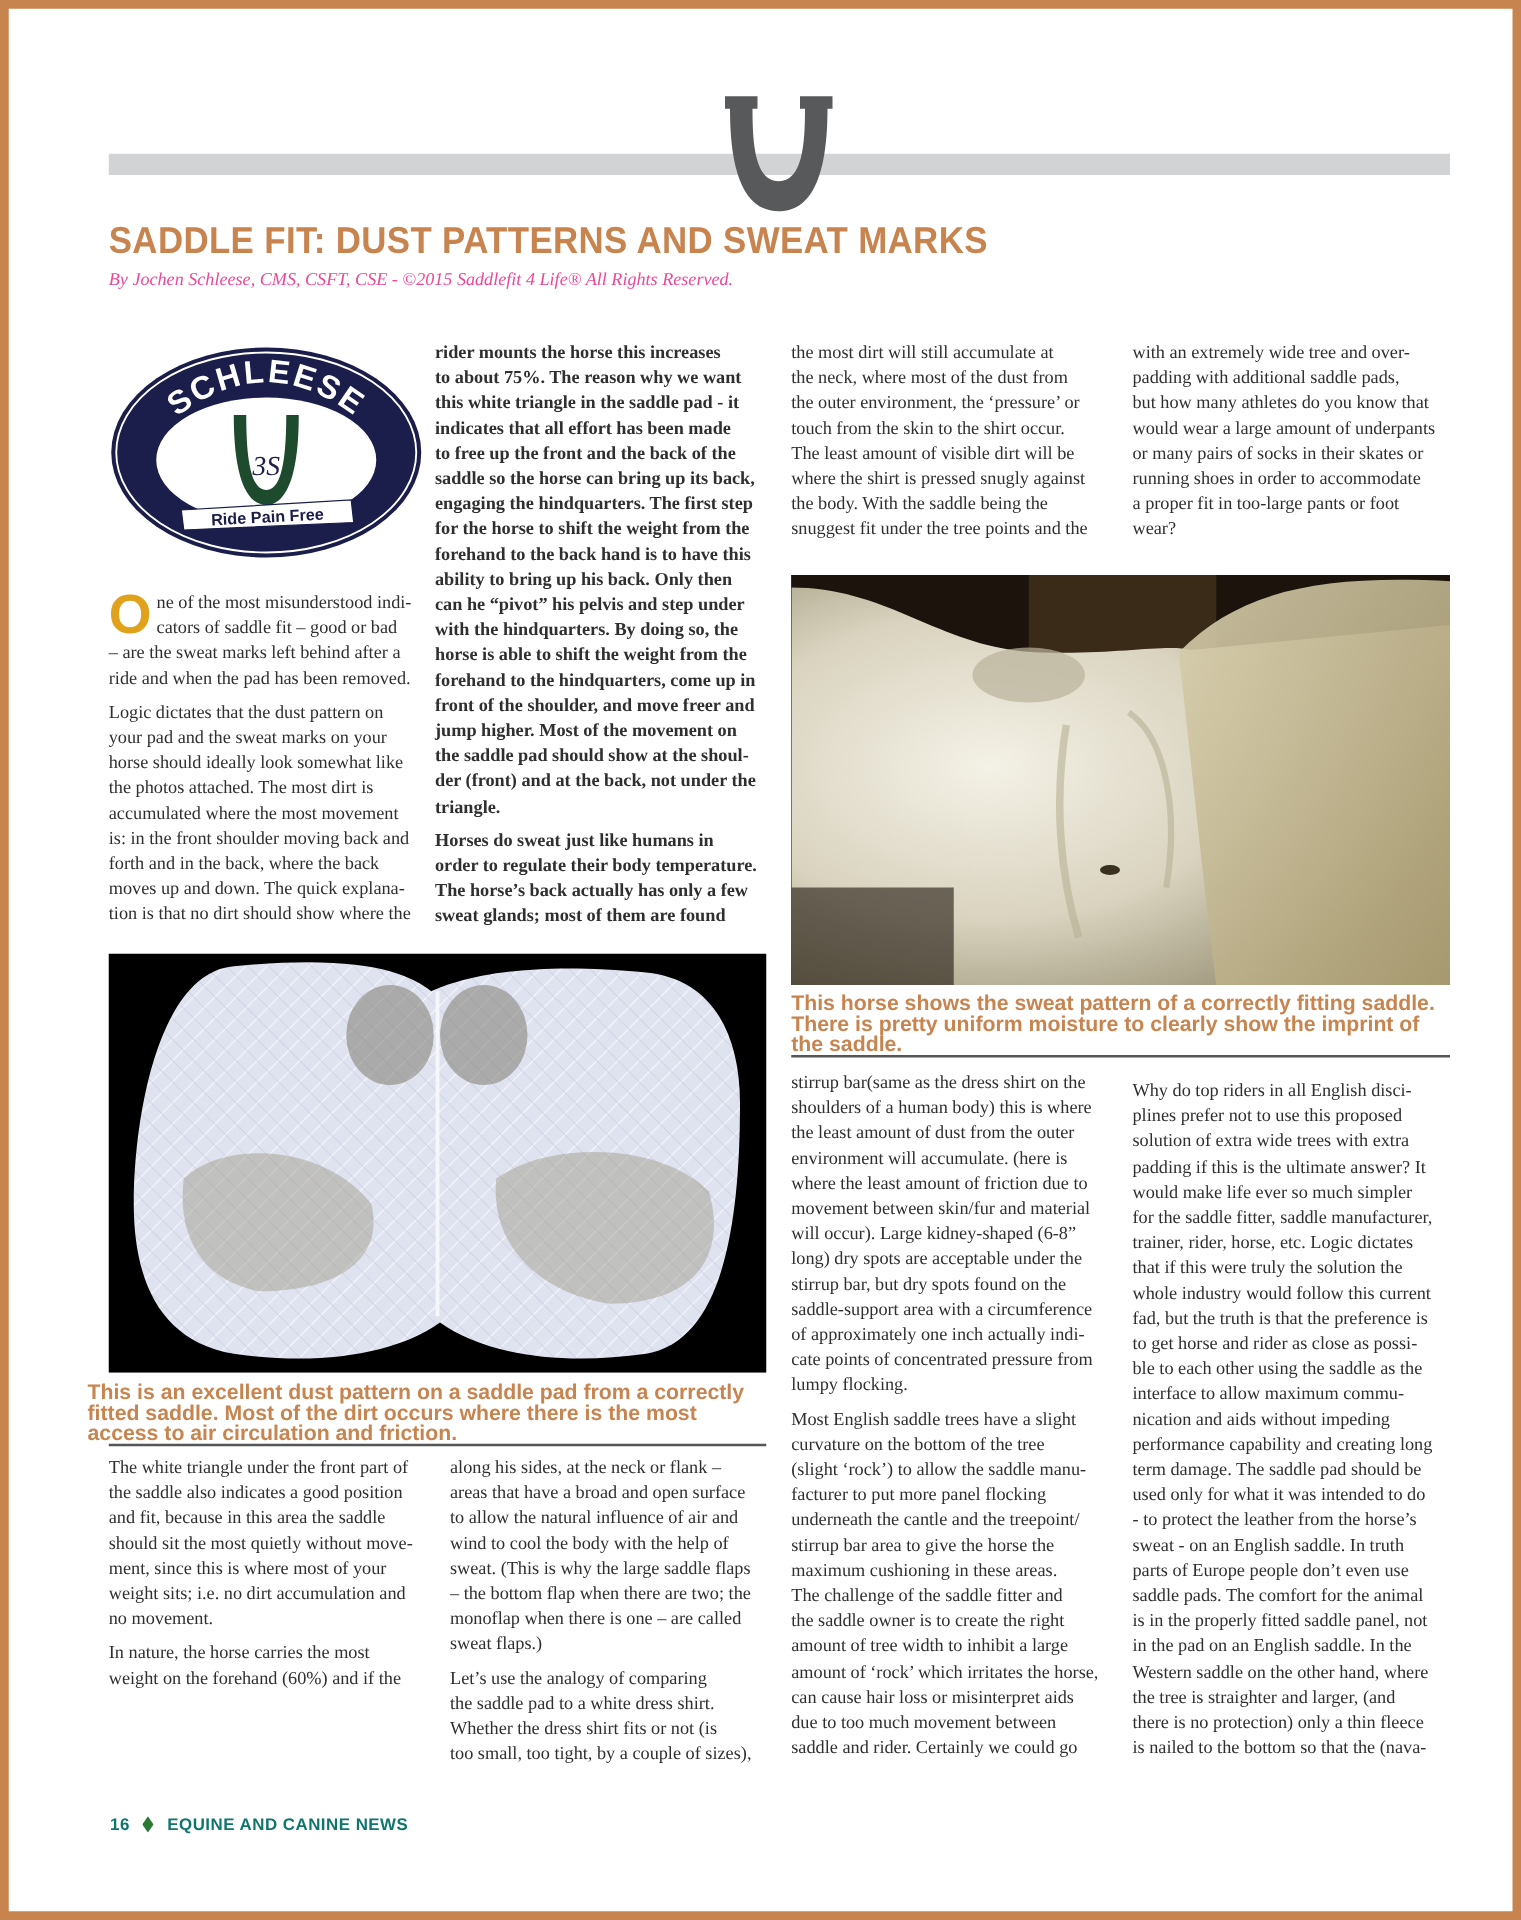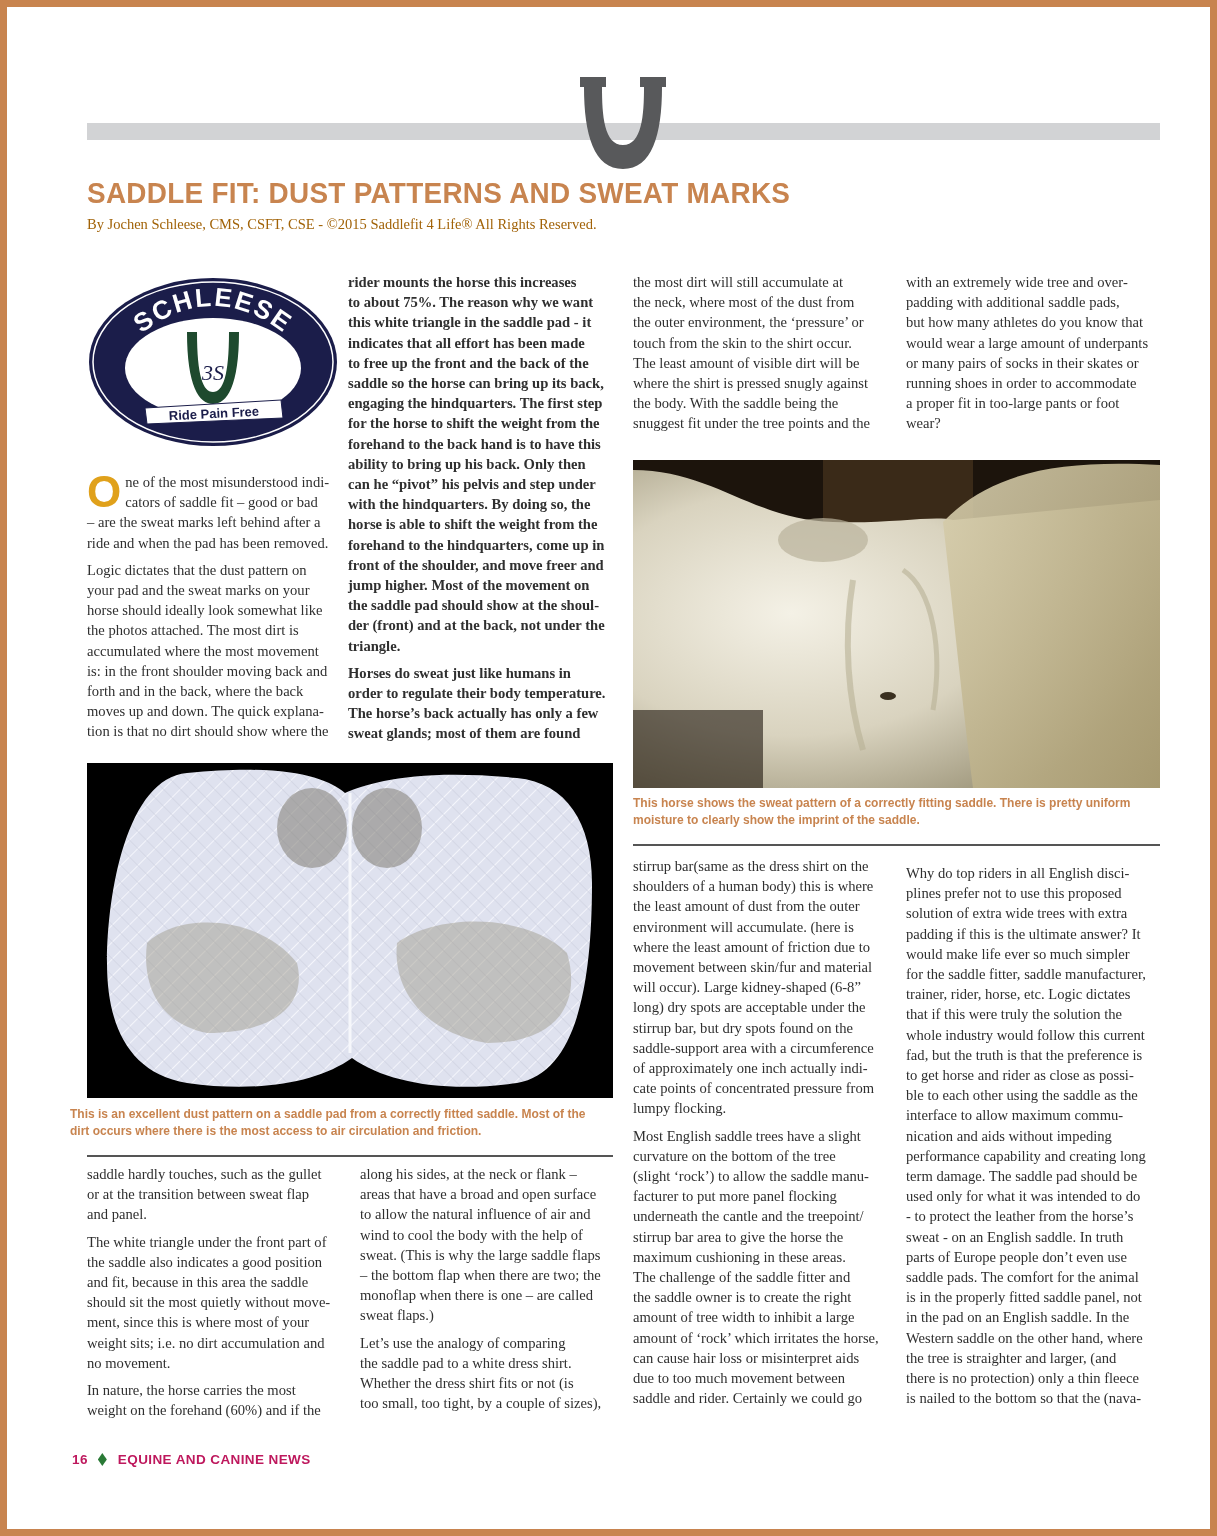--- a/index.html
+++ b/index.html
@@ -22,45 +22,45 @@
   }
   .title {
     position: absolute; left: 87px; top: 176px;
     font-family: "Liberation Sans", "DejaVu Sans", sans-serif;
     font-weight: bold; font-size: 30px; letter-spacing: 0.3px;
     color: #c8844f; white-space: nowrap;
     transform: scaleX(0.93); transform-origin: left top;
   }
   .byline {
     position: absolute; left: 87px; top: 216px;
-    font-size: 14.5px; color: #a16207; white-space: nowrap;
+    font-style: italic; font-size: 14.5px; color: #ec4899; white-space: nowrap;
   }
   .col {
     position: absolute; width: 258px;
     font-size: 14.6px; line-height: 20.2px; color: #2f2f2f;
   }
   .col p { margin: 0 0 7px 0; }
   .nowrap-lines span { display: block; white-space: nowrap; }
   .dropcap {
     float: left; font-family: "Liberation Sans", "DejaVu Sans", sans-serif;
     font-weight: bold; font-size: 44px; line-height: 36px; color: #e0a11b;
     margin: 2px 4px 0 0;
   }
   .logo { position: absolute; left: 87px; top: 276px; width: 252px; height: 172px; }
   .photo { position: absolute; overflow: hidden; background: #000; }
   .caption {
     position: absolute;
     font-family: "Liberation Sans", "DejaVu Sans", sans-serif;
-    font-weight: bold; font-size: 12px; line-height: 16.5px; color: #c8844f;
+    font-weight: bold; font-size: 17px; line-height: 16.5px; color: #c8844f;
   }
   .caption-rule { position: absolute; height: 2px; background: #555; }
   .footer {
-    position: absolute; left: 72px; top: 1452px;
+    position: absolute; left: 88px; top: 1452px;
     font-family: "Liberation Sans", "DejaVu Sans", sans-serif;
-    font-weight: bold; font-size: 13.5px; color: #be185d; letter-spacing: 0.4px;
+    font-weight: bold; font-size: 13.5px; color: #0f766e; letter-spacing: 0.4px;
     display: flex; align-items: center; white-space: nowrap;
   }
   .diamond {
     display: inline-block; width: 9px; height: 13px; margin: 0 11px 0 10px;
     background: #2a7a36; clip-path: polygon(50% 0, 100% 50%, 50% 100%, 0 50%);
   }
 </style>
 </head>
 <body>
 
@@ -208,25 +208,20 @@
     <ellipse cx="300" cy="65" rx="35" ry="40" fill="#7f7c73" opacity="0.55"></ellipse>
     <path d="M60 180 C90 150 170 150 210 200 C220 240 190 270 120 270 C70 260 55 220 60 180 Z" fill="#9c9684" opacity="0.45"></path>
     <path d="M310 180 C350 150 440 150 480 190 C495 240 470 280 400 280 C340 270 305 230 310 180 Z" fill="#9c9684" opacity="0.45"></path>
     <line x1="263" y1="30" x2="263" y2="290" stroke="#f6f7fb" stroke-width="3"></line>
   </svg>
 </div>
 <div class="caption" style="left:70px; top:1106px; width:530px;">This is an excellent dust pattern on a saddle pad from a correctly fitted saddle. Most of the dirt occurs where there is the most access to air circulation and friction.</div>
 <div class="caption-rule" style="left:87px; top:1155px; width:526px;"></div>
 
 <div class="col nowrap-lines" style="left:87px; top:1164px;">
-  <p>
-    <span>saddle hardly touches, such as the gullet</span>
-      <span>or at the transition between sweat flap</span>
-      <span>and panel.</span>
-  </p>
   <p>
     <span>The white triangle under the front part of</span>
       <span>the saddle also indicates a good position</span>
       <span>and fit, because in this area the saddle</span>
       <span>should sit the most quietly without move-</span>
       <span>ment, since this is where most of your</span>
       <span>weight sits; i.e.  no dirt accumulation and</span>
       <span>no movement.</span>
   </p>
   <p>

